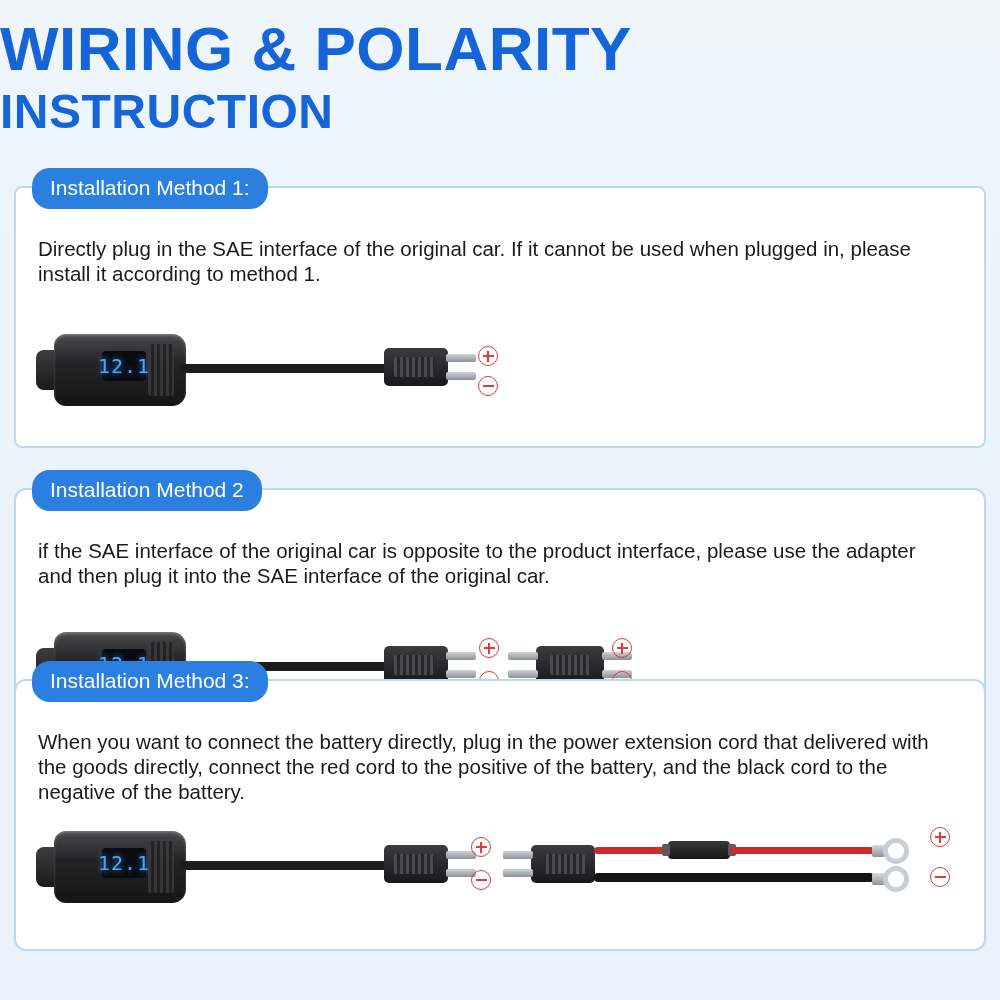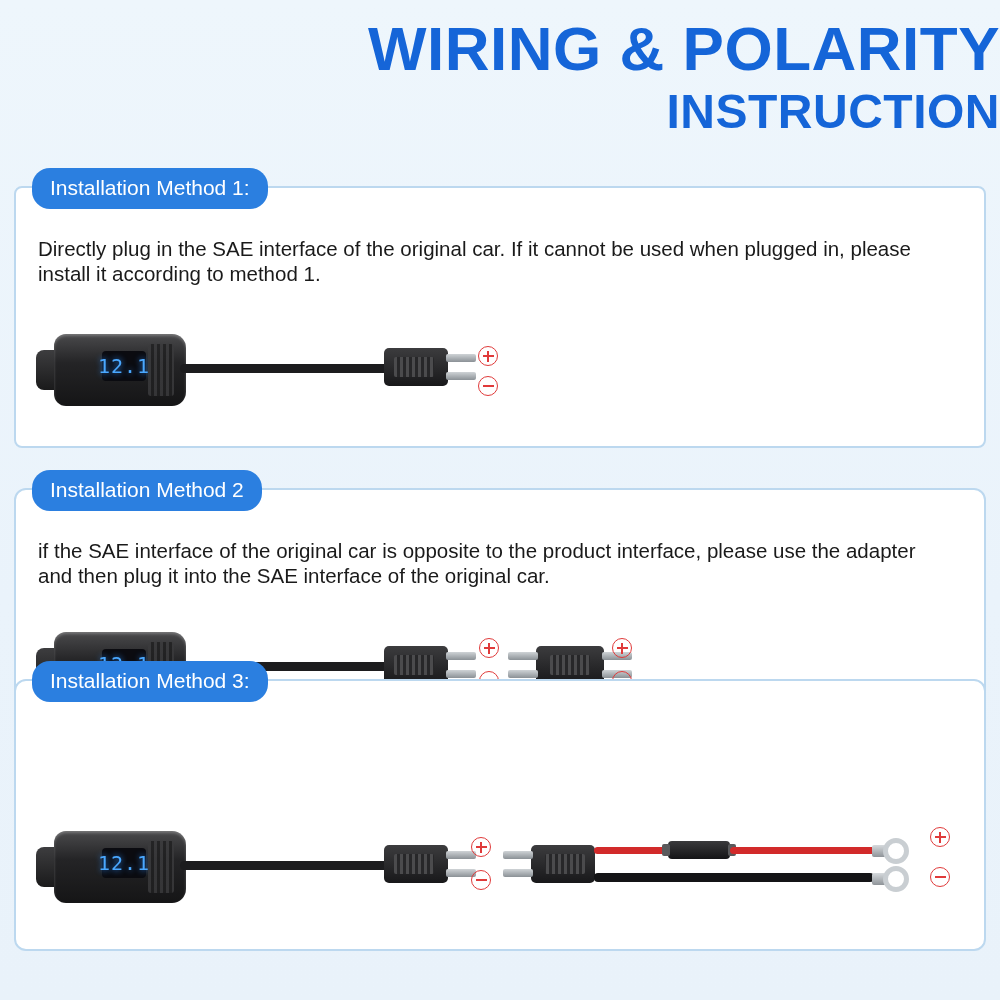--- a/index.html
+++ b/index.html
@@ -15,21 +15,21 @@
   .page {
     position: relative;
     width: 1000px;
     height: 1000px;
     background: linear-gradient(180deg,#eef6fc 0%, #eaf3fb 60%, #e9f2fa 100%);
     padding: 0;
   }
 
   
   .title-block {
-    text-align: right;
+    text-align: left;
     padding-top: 18px;
   }
   .title-line {
     color: #1565d8;
     font-weight: bold;
     letter-spacing: 0.5px;
     line-height: 1.0;
   }
   .title-line.l1 { font-size: 62px; }
   .title-line.l2 { font-size: 48px; margin-top: 8px; }
@@ -295,20 +295,21 @@
       <div class="prong top"></div>
       <div class="prong bot"></div>
     </div>
 
     <div class="pol plus" style="left:596px; top:148px;"></div>
     <div class="pol" style="left:596px; top:181px;"></div>
   </div>
 
   <div class="card" id="card3">
     <div class="badge">Installation Method 3:</div>
+    <div class="body-text">When you want to connect the battery directly, plug in the power extension cord that delivered with the goods directly, connect the red cord to the positive of the battery, and the black cord to the negative of the battery.</div>
 
     <div class="device" style="left:20px; top:150px;">
       <div class="dev-tip"></div>
       <div class="dev-body">
         <div class="dev-screen">
           <span class="dev-digits">12.1</span>
         </div>
         <div class="dev-ridges"></div>
       </div>
     </div>

